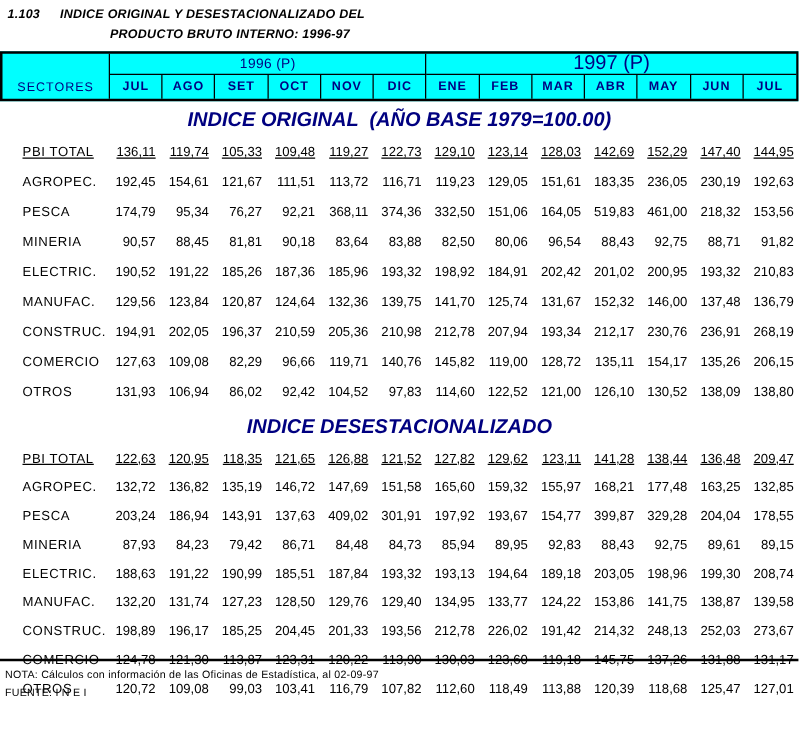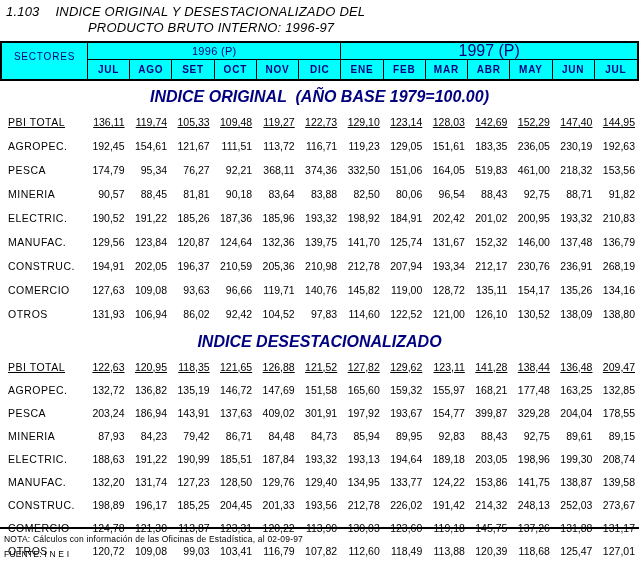--- a/index.html
+++ b/index.html
@@ -4,49 +4,49 @@
 <style>
   html,body { margin:0; padding:0; background:#ffffff; }
   .page {
     position:relative; width:639px; height:586px; overflow:hidden;
     background:#ffffff; color:#000;
     font-family:"Liberation Sans", sans-serif;
     box-sizing:border-box;
   }
   
   .title-block { padding:4px 0 0 6px; }
-  .title-line { font-size:13px; font-weight:normal; font-style:italic; letter-spacing:0.2px; line-height:16px; color:#000; white-space:pre; }
+  .title-line { font-size:10px; font-weight:bold; font-style:italic; letter-spacing:0.2px; line-height:16px; color:#000; white-space:pre; }
   .title-code { display:inline-block; margin-right:16px; }
   .title-line2 { margin-left:82px; }
   
   .header-grid {
     display:grid; margin-top:5px;
     grid-template-columns:86px repeat(13, 1fr);
     grid-template-rows:17px 19px;
     border:2px solid #000;
     background:var(--header-bg, #00FFFF);
     color:var(--navy, #000080);
   }
   .hcell { display:flex; align-items:center; justify-content:center; font-size:10px; border-right:1px solid #000; box-sizing:border-box; overflow:hidden; }
-  .corner { grid-column:1; grid-row:1 / 3; align-items:flex-end; padding-bottom:17px; letter-spacing:0.8px; }
+  .corner { grid-column:1; grid-row:1 / 3; align-items:flex-end; padding-bottom:3px; letter-spacing:0.8px; }
   .yg { grid-row:1; border-bottom:1px solid #000; }
   .yg1996 { grid-column:2 / span 6; font-weight:normal; font-size:11px; letter-spacing:0.3px; }
   .yg1997 { grid-column:8 / span 7; border-right:none; font-size:16px; }
   .mcell { grid-row:2; letter-spacing:0.8px;font-weight:bold; }
   .mcell.last { border-right:none; }
   
   .section-title {
     text-align:center; font-weight:bold; font-style:italic;
     font-size:16px; color:var(--navy, #000080);
     margin-top:7px; margin-bottom:4px; white-space:pre;
   }
   .data-row { display:grid; grid-template-columns:86px repeat(13, 1fr); height:24px; align-items:center; }
   .section-2 .data-row { height:23px; }
   .cell { font-size:10.5px; color:#000; box-sizing:border-box; }
-  .label-cell { padding-left:8px; letter-spacing:0.5px; white-space:nowrap; }
+  .label-cell { padding-left:18px; letter-spacing:0.5px; white-space:nowrap; }
   .value-cell { text-align:right; padding-right:4px; white-space:nowrap; }
   .emphasized .cell { text-decoration:underline; }
   
   .footer { position:absolute; left:0; right:0; bottom:0; height:59px; border-top:2px solid #000; padding:5px 0 12px 4px; box-sizing:border-box; }
   .footnote { font-size:8.5px; line-height:10px; color:#000; letter-spacing:0.2px; }
   .footnote + .footnote { margin-top:5px; }
 </style>
 </head>
 <body>
 
@@ -188,31 +188,31 @@
           <div class="cell value-cell">193,34</div>
           <div class="cell value-cell">212,17</div>
           <div class="cell value-cell">230,76</div>
           <div class="cell value-cell">236,91</div>
           <div class="cell value-cell">268,19</div>
         </div>
         <div class="data-row">
           <div class="cell label-cell">COMERCIO</div>
           <div class="cell value-cell">127,63</div>
           <div class="cell value-cell">109,08</div>
-          <div class="cell value-cell">93,63</div>
+          <div class="cell value-cell">82,29</div>
           <div class="cell value-cell">96,66</div>
           <div class="cell value-cell">119,71</div>
           <div class="cell value-cell">140,76</div>
           <div class="cell value-cell">145,82</div>
           <div class="cell value-cell">119,00</div>
           <div class="cell value-cell">128,72</div>
           <div class="cell value-cell">135,11</div>
           <div class="cell value-cell">154,17</div>
           <div class="cell value-cell">135,26</div>
-          <div class="cell value-cell">134,16</div>
+          <div class="cell value-cell">206,15</div>
         </div>
         <div class="data-row">
           <div class="cell label-cell">OTROS</div>
           <div class="cell value-cell">131,93</div>
           <div class="cell value-cell">106,94</div>
           <div class="cell value-cell">86,02</div>
           <div class="cell value-cell">92,42</div>
           <div class="cell value-cell">104,52</div>
           <div class="cell value-cell">97,83</div>
           <div class="cell value-cell">114,60</div>

